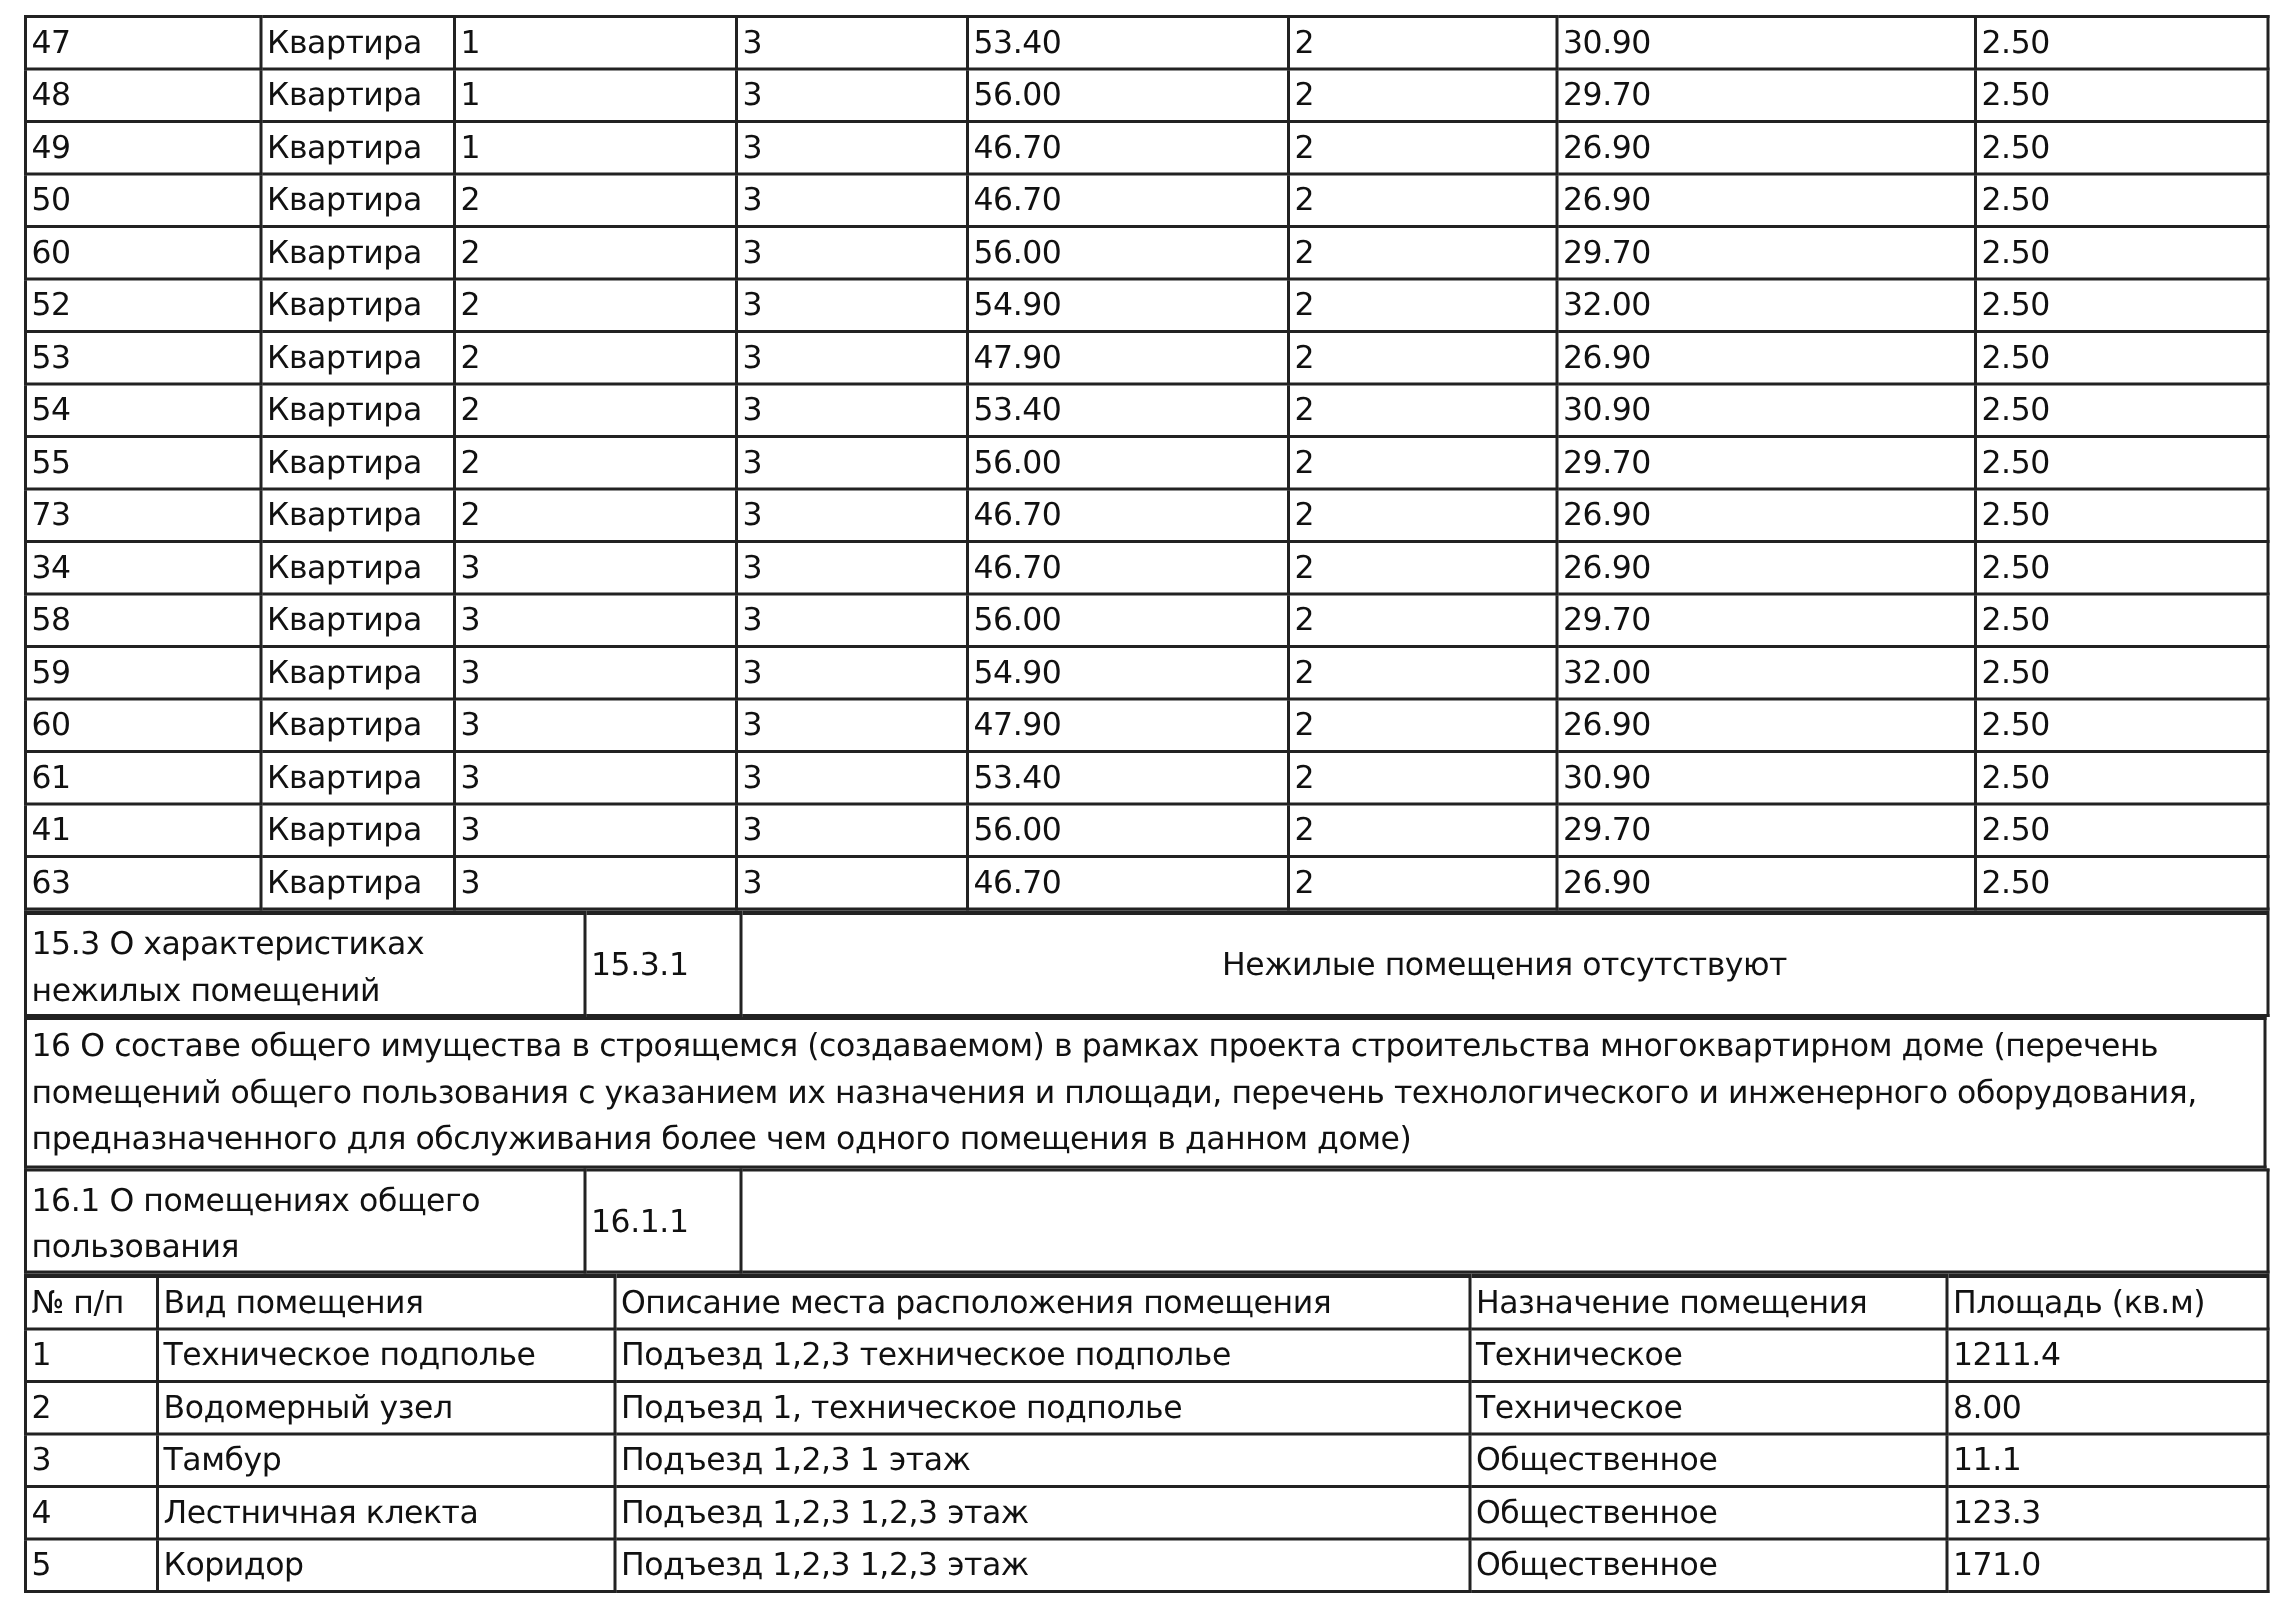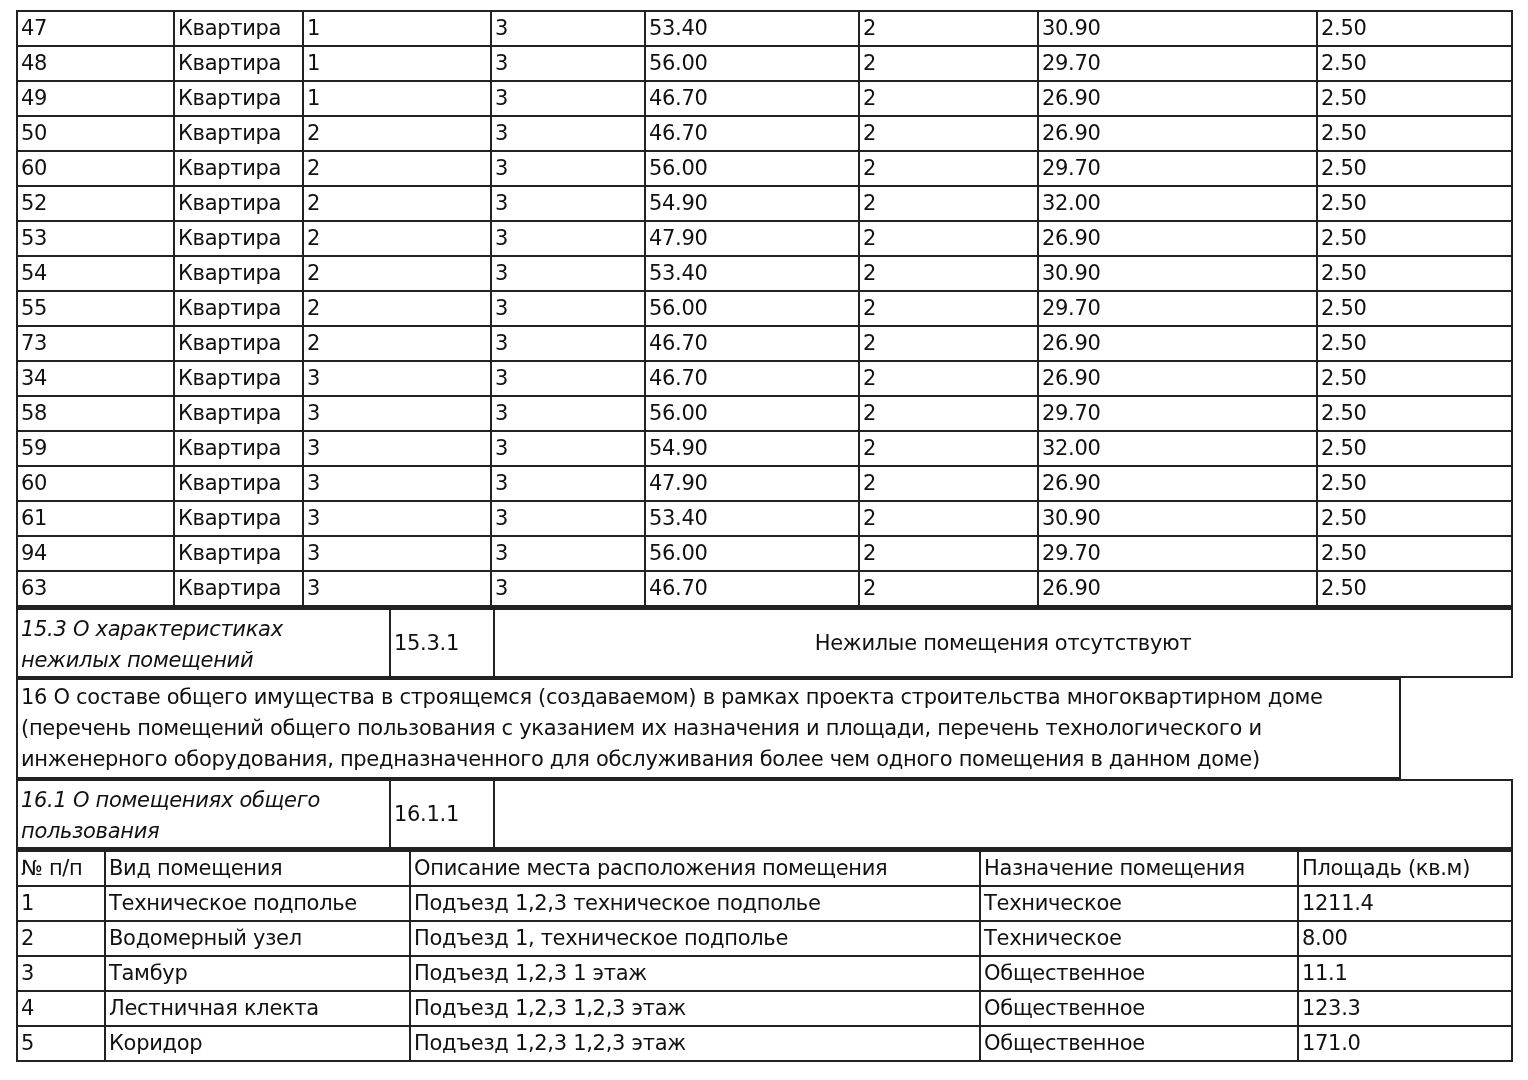--- a/index.html
+++ b/index.html
@@ -1,24 +1,24 @@
 <!DOCTYPE html>
 <html><head>
 <meta charset="utf-8">
 <style>
   html, body { margin: 0; padding: 0; background: #ffffff; }
   body { width: 1528px; height: 1080px; overflow: hidden; position: relative;
          font-family: "DejaVu Sans", sans-serif; color: #111; }
   .page { position: absolute; left: 16px; top: 10px; width: 1495px; }
-  table { border-collapse: collapse; width: 1385px; table-layout: fixed; }
+  table { border-collapse: collapse; width: 1495px; table-layout: fixed; }
   td { border: 2px solid #222; padding: 0 3px; font-size: 21px; line-height: 33px;
        vertical-align: top; white-space: nowrap; overflow: hidden; letter-spacing: -0.3px; }
   .apt td { height: 31px; }
   .sec td { white-space: normal; line-height: 31px; }
-  .sec .label { padding-top: 4px; font-style: italic; }
+  .sec .label { padding-top: 4px; }
   .sec .code { vertical-align: middle; }
   .sec .value { vertical-align: middle; font-weight: normal; text-align: center; }
   .big td { line-height: 31px; padding-top: 2px; padding-bottom: 2px; white-space: normal; }
   .common td { height: 31px; }
   .thick-top td { border-top-width: 3px; }
 </style>
 </head>
 <body>
 
 <div class="page">
@@ -179,21 +179,21 @@
           <td>61</td>
           <td>Квартира</td>
           <td>3</td>
           <td>3</td>
           <td>53.40</td>
           <td>2</td>
           <td>30.90</td>
           <td>2.50</td>
         </tr>
         <tr class="apt">
-          <td>94</td>
+          <td>41</td>
           <td>Квартира</td>
           <td>3</td>
           <td>3</td>
           <td>56.00</td>
           <td>2</td>
           <td>29.70</td>
           <td>2.50</td>
         </tr>
         <tr class="apt">
           <td>63</td>

